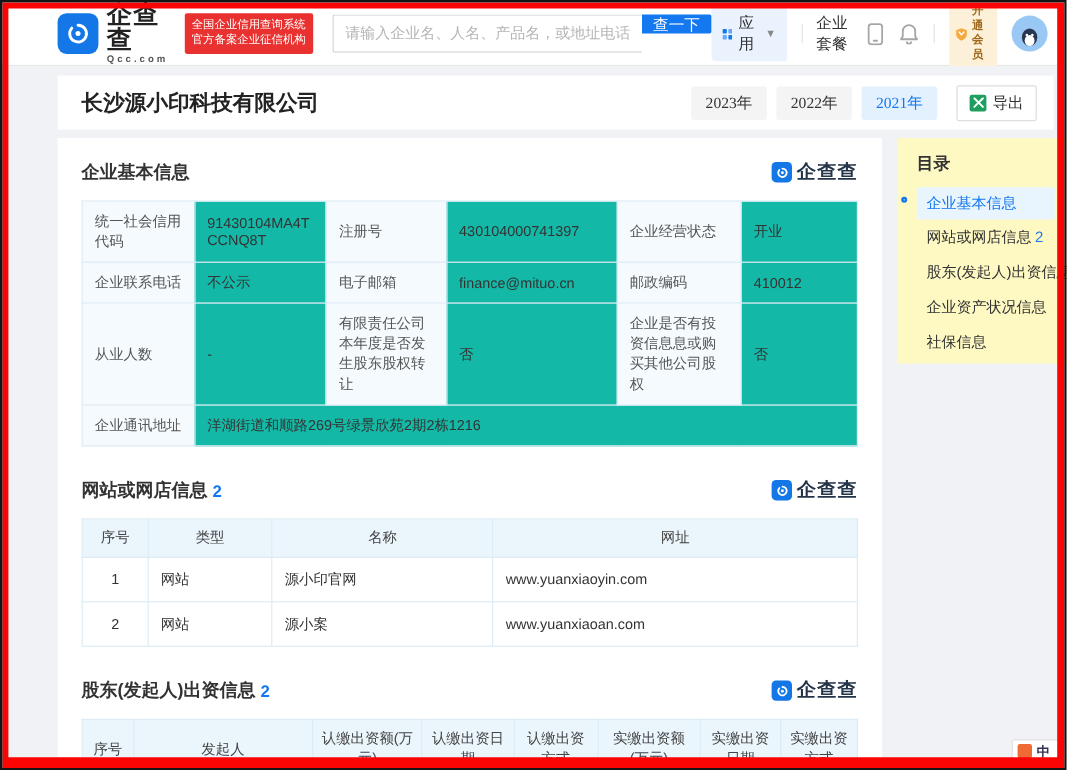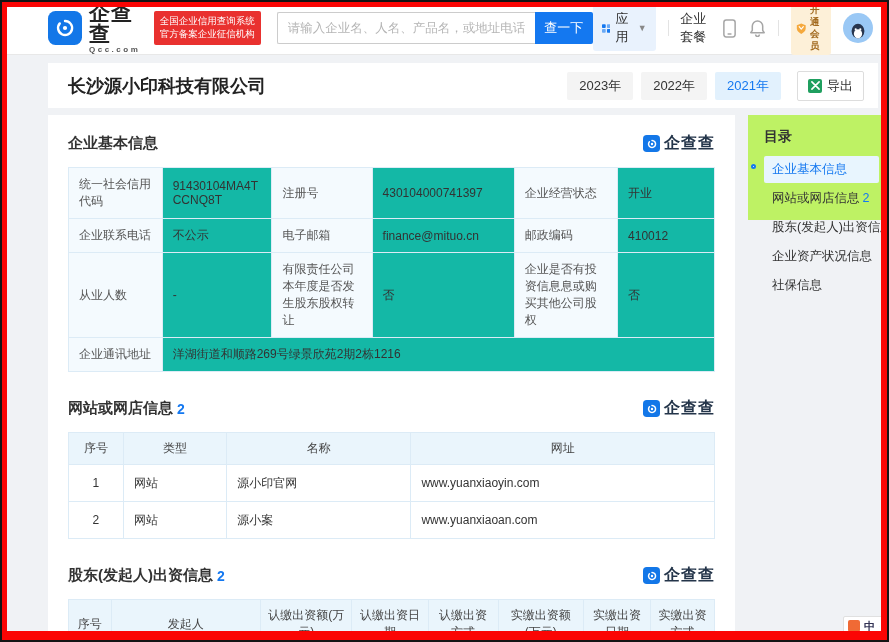--- a/index.html
+++ b/index.html
@@ -14,21 +14,21 @@
   .qcc-icon svg { display:block; }
   .logo-txt { margin-left:7px; line-height:1; }
   .logo-brand { font-size:21px; font-weight:bold; color:#222; letter-spacing:1px; }
   .logo-domain { font-size:8px; color:#555; letter-spacing:2.5px; margin-top:2px;font-weight:bold; }
   .gov-badge { background:#e9312f; color:#fff; font-size:9.5px; line-height:1.35; padding:4px 6px;
     margin-left:8px; border-radius:2px; white-space:nowrap; }
   .search-wrap { display:flex; margin-left:16px; }
   .search-input { width:258px; height:32px; border:1px solid #ccc; border-right:none; border-radius:2px 0 0 2px;
     font-size:12.5px; padding:0 10px; color:#333; outline:none; }
   .search-input::placeholder { color:#b5b5b5; }
-  .search-btn { width:58px; height:32px; background:#1478f0; color:#fff; border:none; border-radius:0 2px 2px 0;
+  .search-btn { width:58px; height:16px; background:#1478f0; color:#fff; border:none; border-radius:0 2px 2px 0;
     font-size:13px; cursor:pointer; }
   .top-right { margin-left:auto; display:flex; align-items:center; gap:12px; }
   .apps-btn { background:#e9f2fd; border-radius:3px; padding:5px 9px; display:flex; align-items:center; gap:5px;
     font-size:13px; color:#333; cursor:pointer; }
   .caret { font-size:9px; color:#888; }
   .vdiv { width:1px; height:16px; background:#e3e3e3; }
   .pkg { font-size:13px; color:#333; cursor:pointer; }
   .icon-btn { display:flex; align-items:center; cursor:pointer; }
   .vip-badge { background:#fdf0d8; border-radius:3px; padding:3px 7px 3px 4px; display:flex; align-items:center; gap:3px; cursor:pointer; }
   .vip-txt { font-size:9.5px; line-height:1.25; color:#a1681c; font-weight:bold; }
@@ -36,21 +36,21 @@
     display:flex; align-items:flex-end; justify-content:center; }
 
   
   .title-card { position:absolute; left:48px; top:63px; width:830px; height:45px; background:#fff;
     display:flex; align-items:center; padding:0 14px 0 20px; }
   .company-name { font-size:18px; font-weight:bold; color:#222; }
   .report-block { margin-left:16px; font-size:11px; }
   .report-label { font-weight:bold; color:#333; letter-spacing:2px; padding-bottom:3px; border-bottom:1px solid #dcdcdc; }
   .report-date { color:#999; padding-top:3px; letter-spacing:1px; }
   .title-right { margin-left:auto; display:flex; align-items:center; gap:8px; }
-  .year-tab { font-size:13px; padding:5px 12px; border-radius:2px; background:#f4f4f4; color:#333; border:none; cursor:pointer; }
+  .year-tab { font-size:13px; padding:5px 12px; border-radius:2px; background:#f4f4f4; color:#333; border:none; cursor:pointer;font-family:Liberation Serif, serif; }
   .year-tab.active { background:#e2f1fd; color:#1478f0; }
   .export-btn { margin-left:8px; display:flex; align-items:center; gap:5px; background:#fff; border:1px solid #ddd;
     border-radius:2px; padding:5px 10px; font-size:13px; color:#333; cursor:pointer; }
   .xls-ico { width:14px; height:14px; background:#1f9f5f; border-radius:2px; display:flex; align-items:center; justify-content:center; }
 
   
   .main-card { position:absolute; left:48px; top:115px; width:687px; height:527px; background:#fff; padding:18px 20px 0 20px; }
   .section { margin-bottom:26px; }
   .sec-head { display:flex; align-items:center; margin-bottom:13px; }
   .sec-title { font-size:15px; font-weight:bold; color:#333; }
@@ -62,21 +62,21 @@
   td,th { border:1px solid #dcebf6; font-size:12px; padding:8px 10px; word-break:break-all; }
   td.lbl { background:#f4fafe; color:#555; }
   td.val { background:#14b8a6; color:#333; }
   th { background:#eaf5fc; color:#444; font-weight:normal; text-align:center; padding:7px 6px; }
   td.c { text-align:center; }
   .link { color:#1478f0; cursor:pointer;margin-left:12px; }
   .basic-tbl td { height:19px; }
   .list-tbl td { height:37px; background:#fff; color:#333; }
 
   
-  .toc-card { position:absolute; left:748px; top:115px; width:141px; height:105px; background:#bef264; padding:13px 10px 10px 16px; }
+  .toc-card { position:absolute; left:748px; top:115px; width:141px; height:188px; background:#fef9c3; padding:13px 10px 10px 16px; }
   .toc-title { font-size:14px; font-weight:bold; color:#333; margin-bottom:10px; }
   .toc-item { position:relative; font-size:12.5px; color:#333; padding:5px 8px; margin-bottom:2px; border-radius:2px; cursor:pointer; white-space:nowrap; }
   .toc-item.active { background:#e8f5fe; color:#1478f0; }
   .toc-cnt { color:#1478f0; margin-left:3px; }
   .toc-dot { position:absolute; left:-13px; top:8px; width:5px; height:5px; border:2px solid #1478f0; border-radius:50%; background:#fff; }
 
   
   .ime-bar { position:absolute; left:843px; top:616px; width:46px; height:20px; background:#fff; border:1px solid #e0e0e0;
     border-radius:2px; display:flex; align-items:center; gap:4px; padding:0 4px; }
   .ime-sq { width:12px; height:12px; background:#f06a35; border-radius:2px; flex:0 0 auto; }

